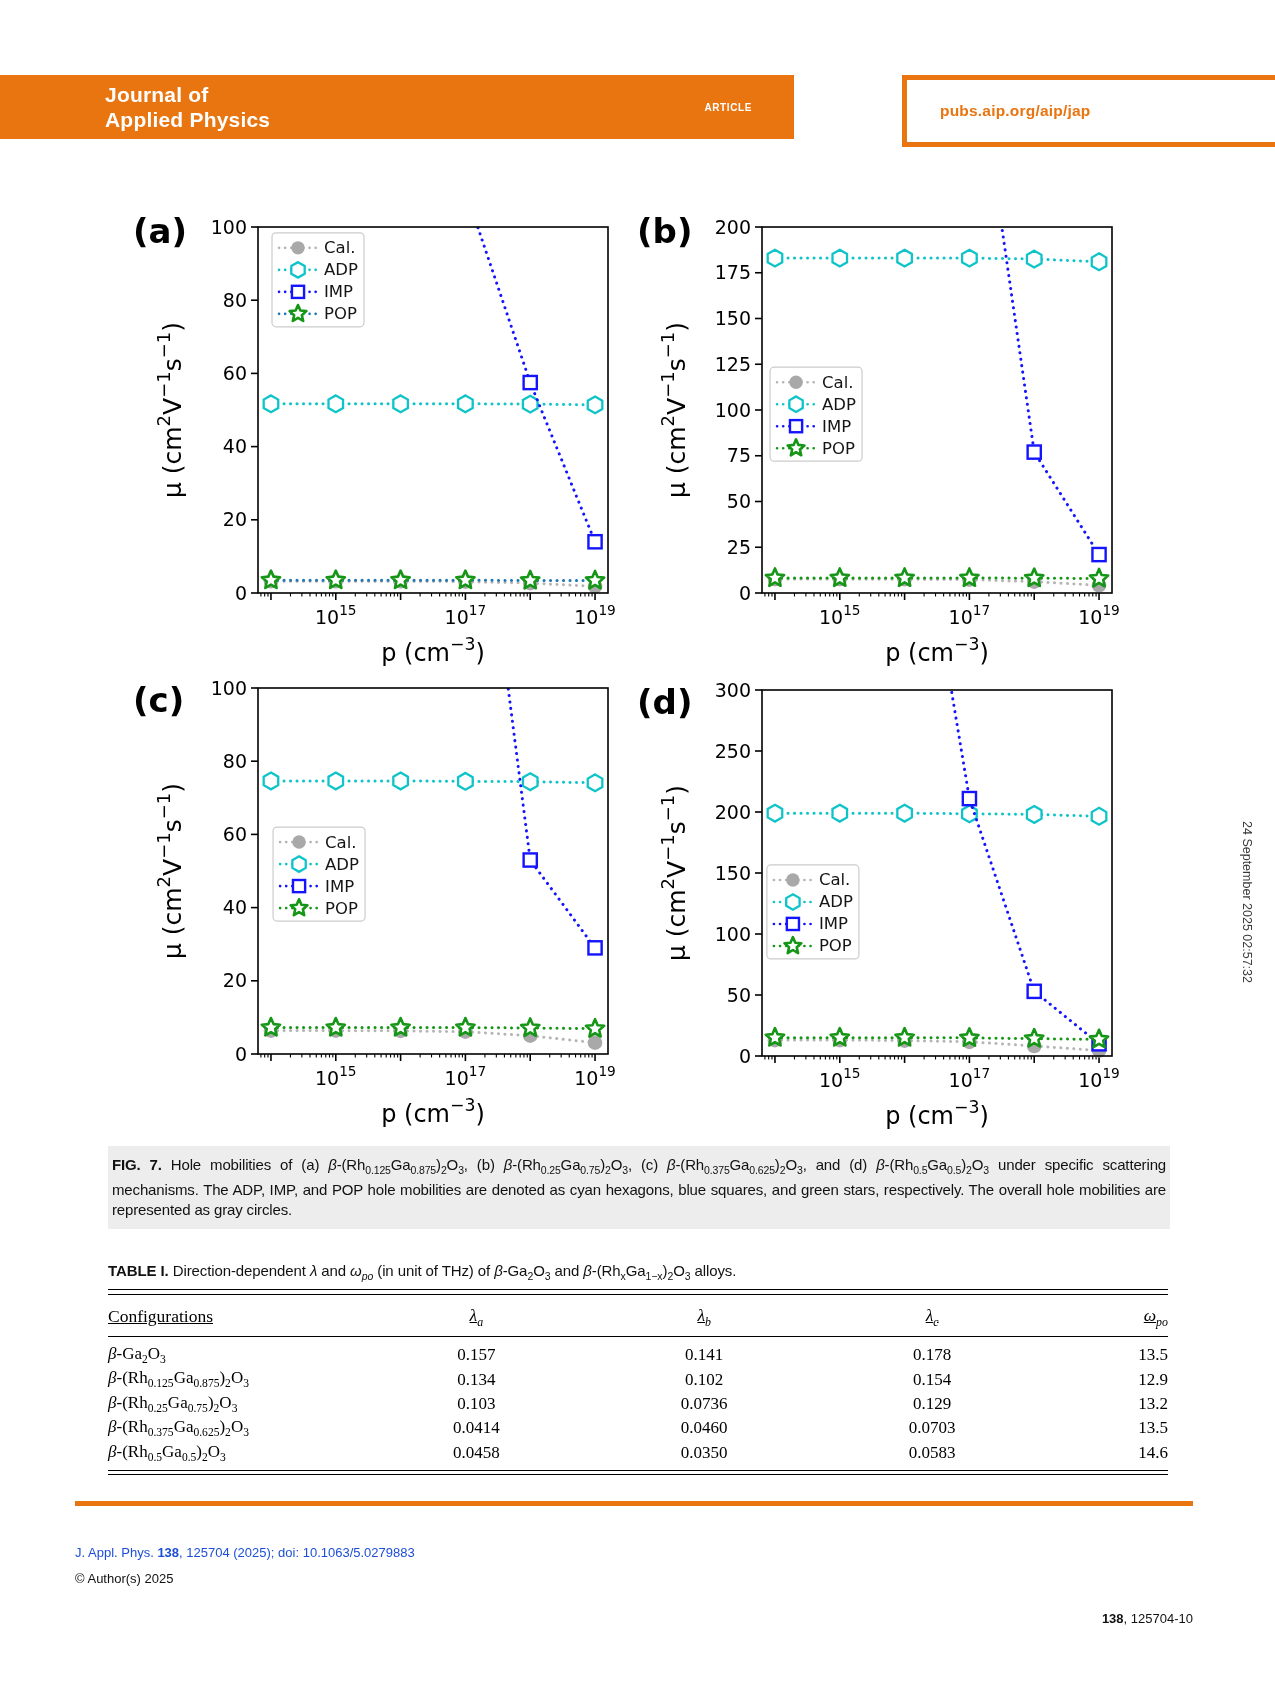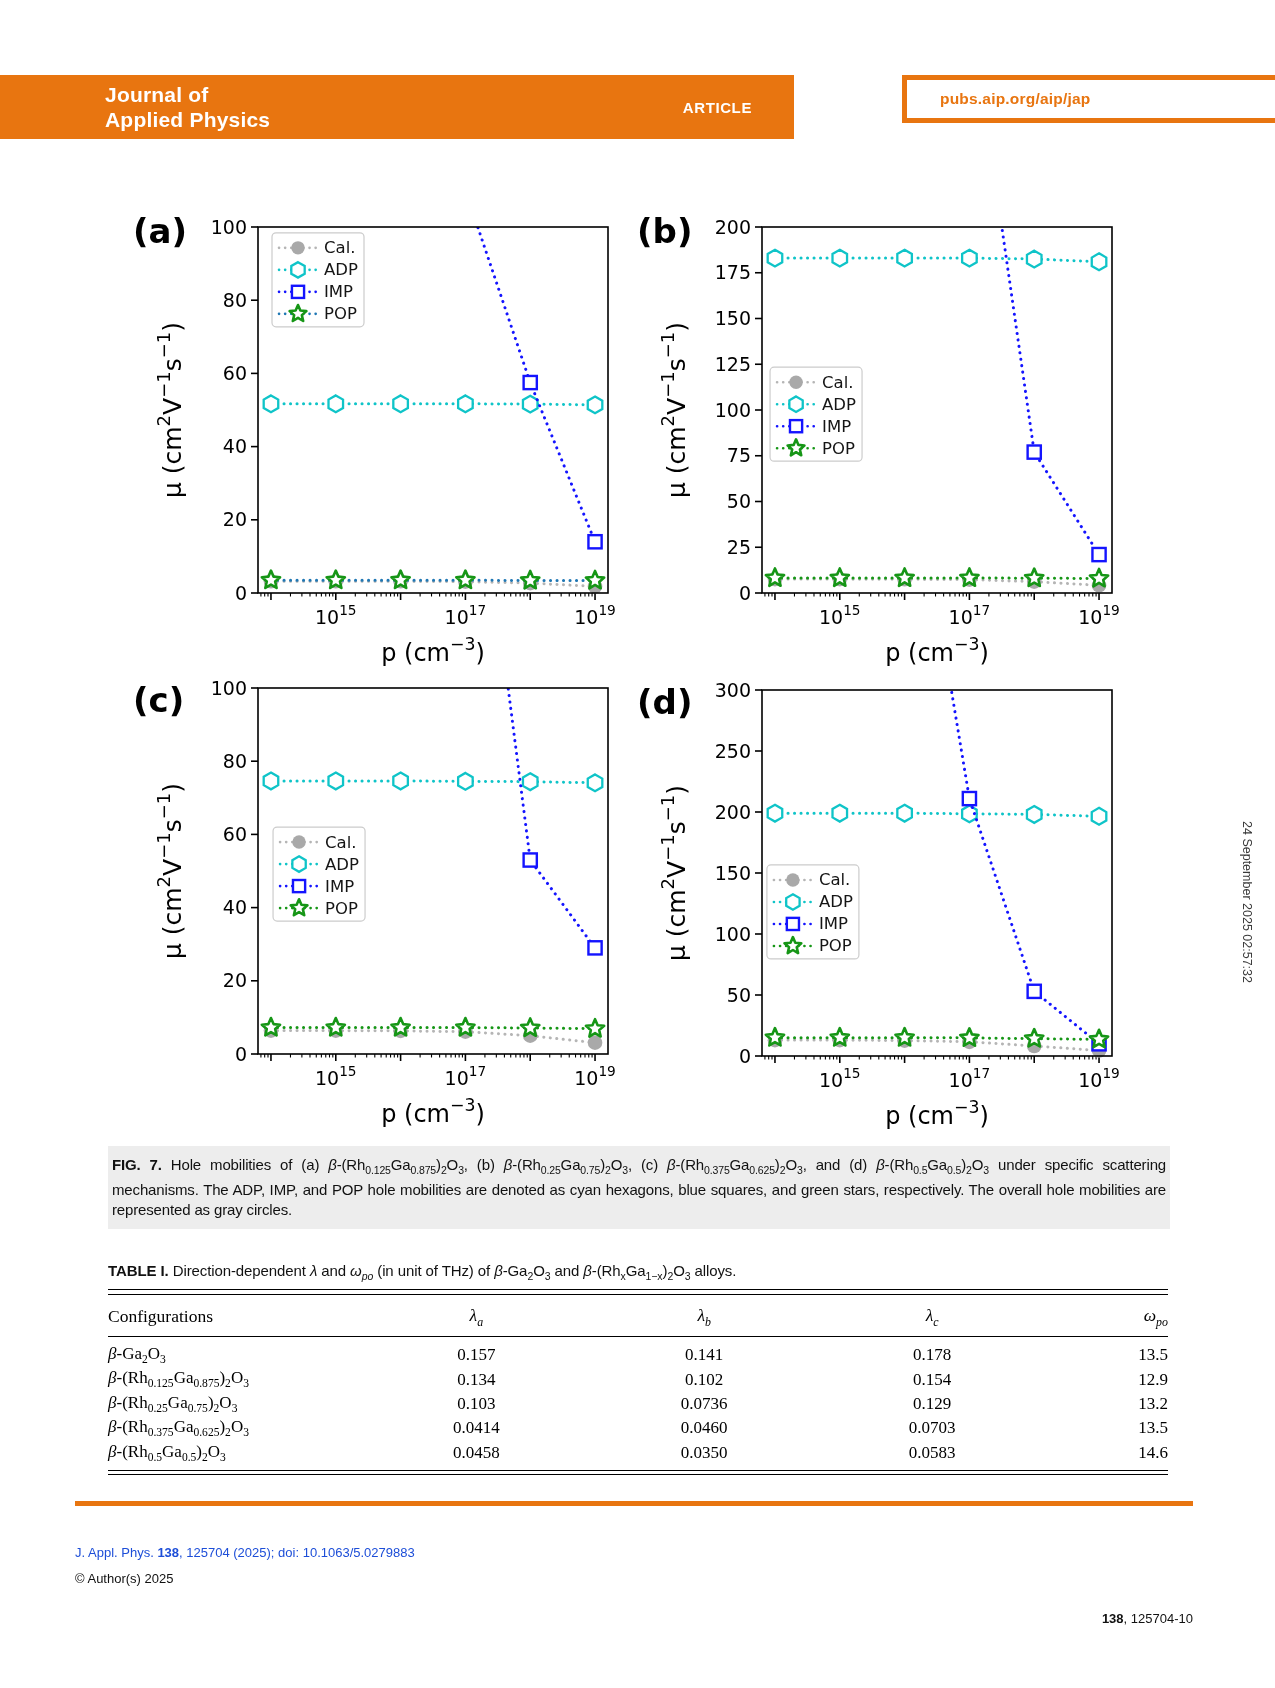--- a/index.html
+++ b/index.html
@@ -4,22 +4,22 @@
 <style>
   html,body{margin:0;padding:0;background:#fff;}
   .page{position:relative;width:1275px;height:1688px;background:#ffffff;
         font-family:"Liberation Sans",sans-serif;overflow:hidden;}
 
   
   .hdr-band{position:absolute;left:0;top:75px;width:794px;height:64px;background:#e87510;}
   .hdr-journal{position:absolute;left:105px;top:7px;color:#fff;font-weight:bold;
                font-size:21px;line-height:25px;letter-spacing:.2px;}
   .hdr-article{position:absolute;right:42px;top:0;height:64px;display:flex;align-items:center;
-               color:#fff;font-weight:bold;font-size:15px;letter-spacing:.6px;}
-  .hdr-link-box{position:absolute;left:902px;top:75px;width:373px;height:48px;background:#fff;
+               color:#fff;font-weight:bold;font-size:10px;letter-spacing:.6px;}
+  .hdr-link-box{position:absolute;left:902px;top:75px;width:373px;height:72px;background:#fff;
                 border-top:5px solid #e87510;border-bottom:5px solid #e87510;border-left:5px solid #e87510;
                 box-sizing:border-box;display:flex;align-items:center;padding-left:33px;}
   .hdr-link-box span{color:#e87510;font-weight:bold;font-size:15.5px;letter-spacing:.2px;}
 
   
   .chart-svg{position:absolute;}
   #chart-a{left:103px;top:185px;}
   #chart-b{left:607px;top:185px;}
   #chart-c{left:103px;top:646px;}
   #chart-d{left:607px;top:648px;}
@@ -31,21 +31,21 @@
 
   
   .tbl-title{position:absolute;left:108px;top:1262px;width:1060px;font-size:15px;color:#111;
              letter-spacing:-0.1px;}
   .tbl-title sub, .fig-caption sub{font-size:70%;}
   .tbl-wrap{position:absolute;left:108px;top:1289px;width:1060px;}
   .rule-double{height:3.5px;border-top:1.8px solid #000;border-bottom:1.8px solid #000;}
   table.datatable{width:100%;border-collapse:collapse;table-layout:fixed;
                   font-family:"Liberation Serif",serif;color:#000;}
   table.datatable th{font-weight:normal;font-size:17.5px;padding:10px 0 7px 0;
-                     border-bottom:1.4px solid #000;}
+                     border-bottom:1.4px solid #000;text-decoration:underline;}
   table.datatable td{font-size:17px;padding:1px 0;}
   table.datatable sub{font-size:68%;}
   .c0{text-align:left;} .c1,.c2,.c3{text-align:center;} .c4{text-align:right;}
   tr.first td{padding-top:7px;}
   tr.last td{padding-bottom:6px;margin-left:44px;}
 
   
   .foot-rule{position:absolute;left:75px;top:1501px;width:1118px;height:4.5px;background:#e87510;}
   .foot-left{position:absolute;left:75px;top:1545px;font-size:13px;color:#1d4ed8;}
   .foot-copy{position:absolute;left:75px;top:1571px;font-size:13px;color:#111;}

